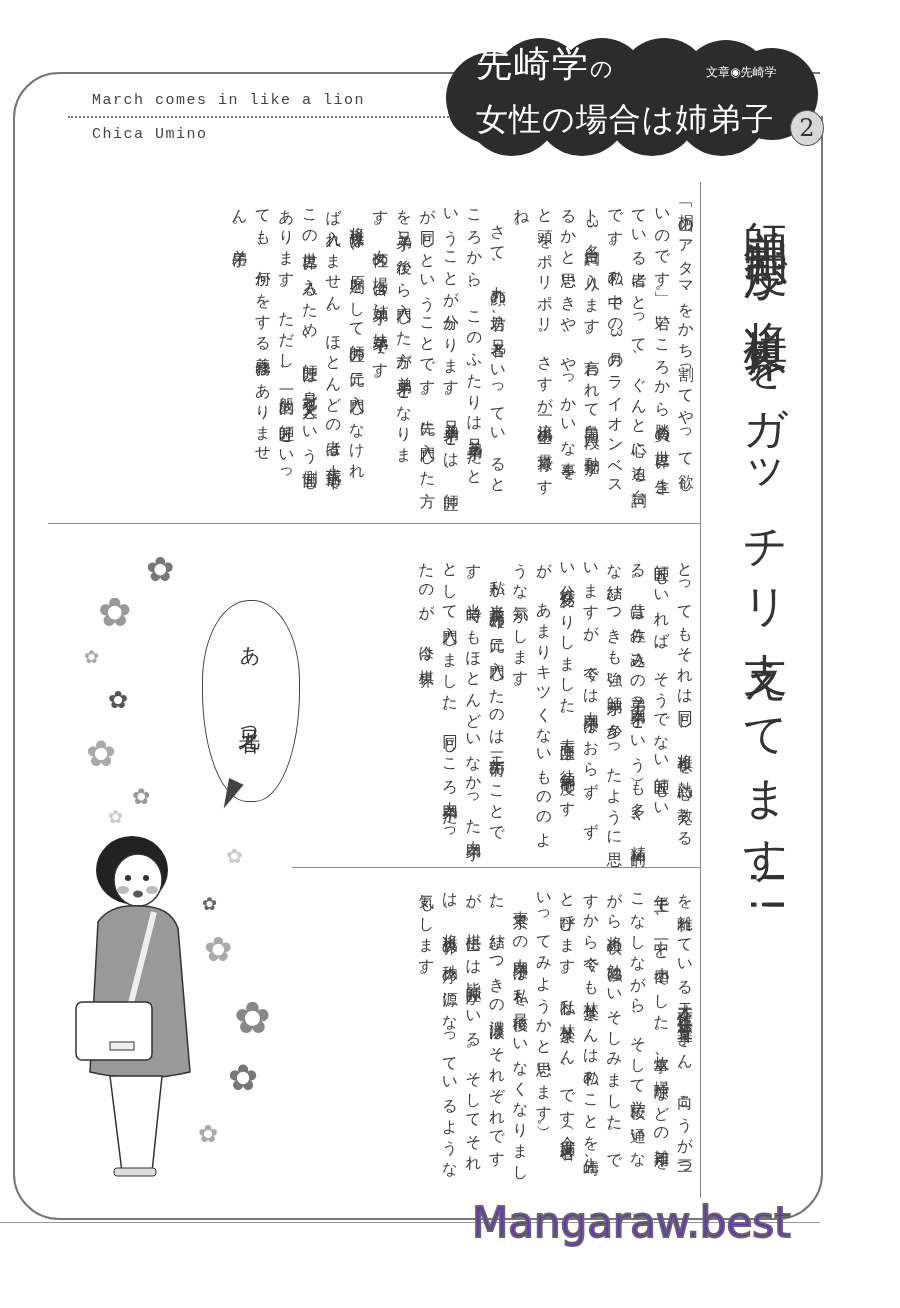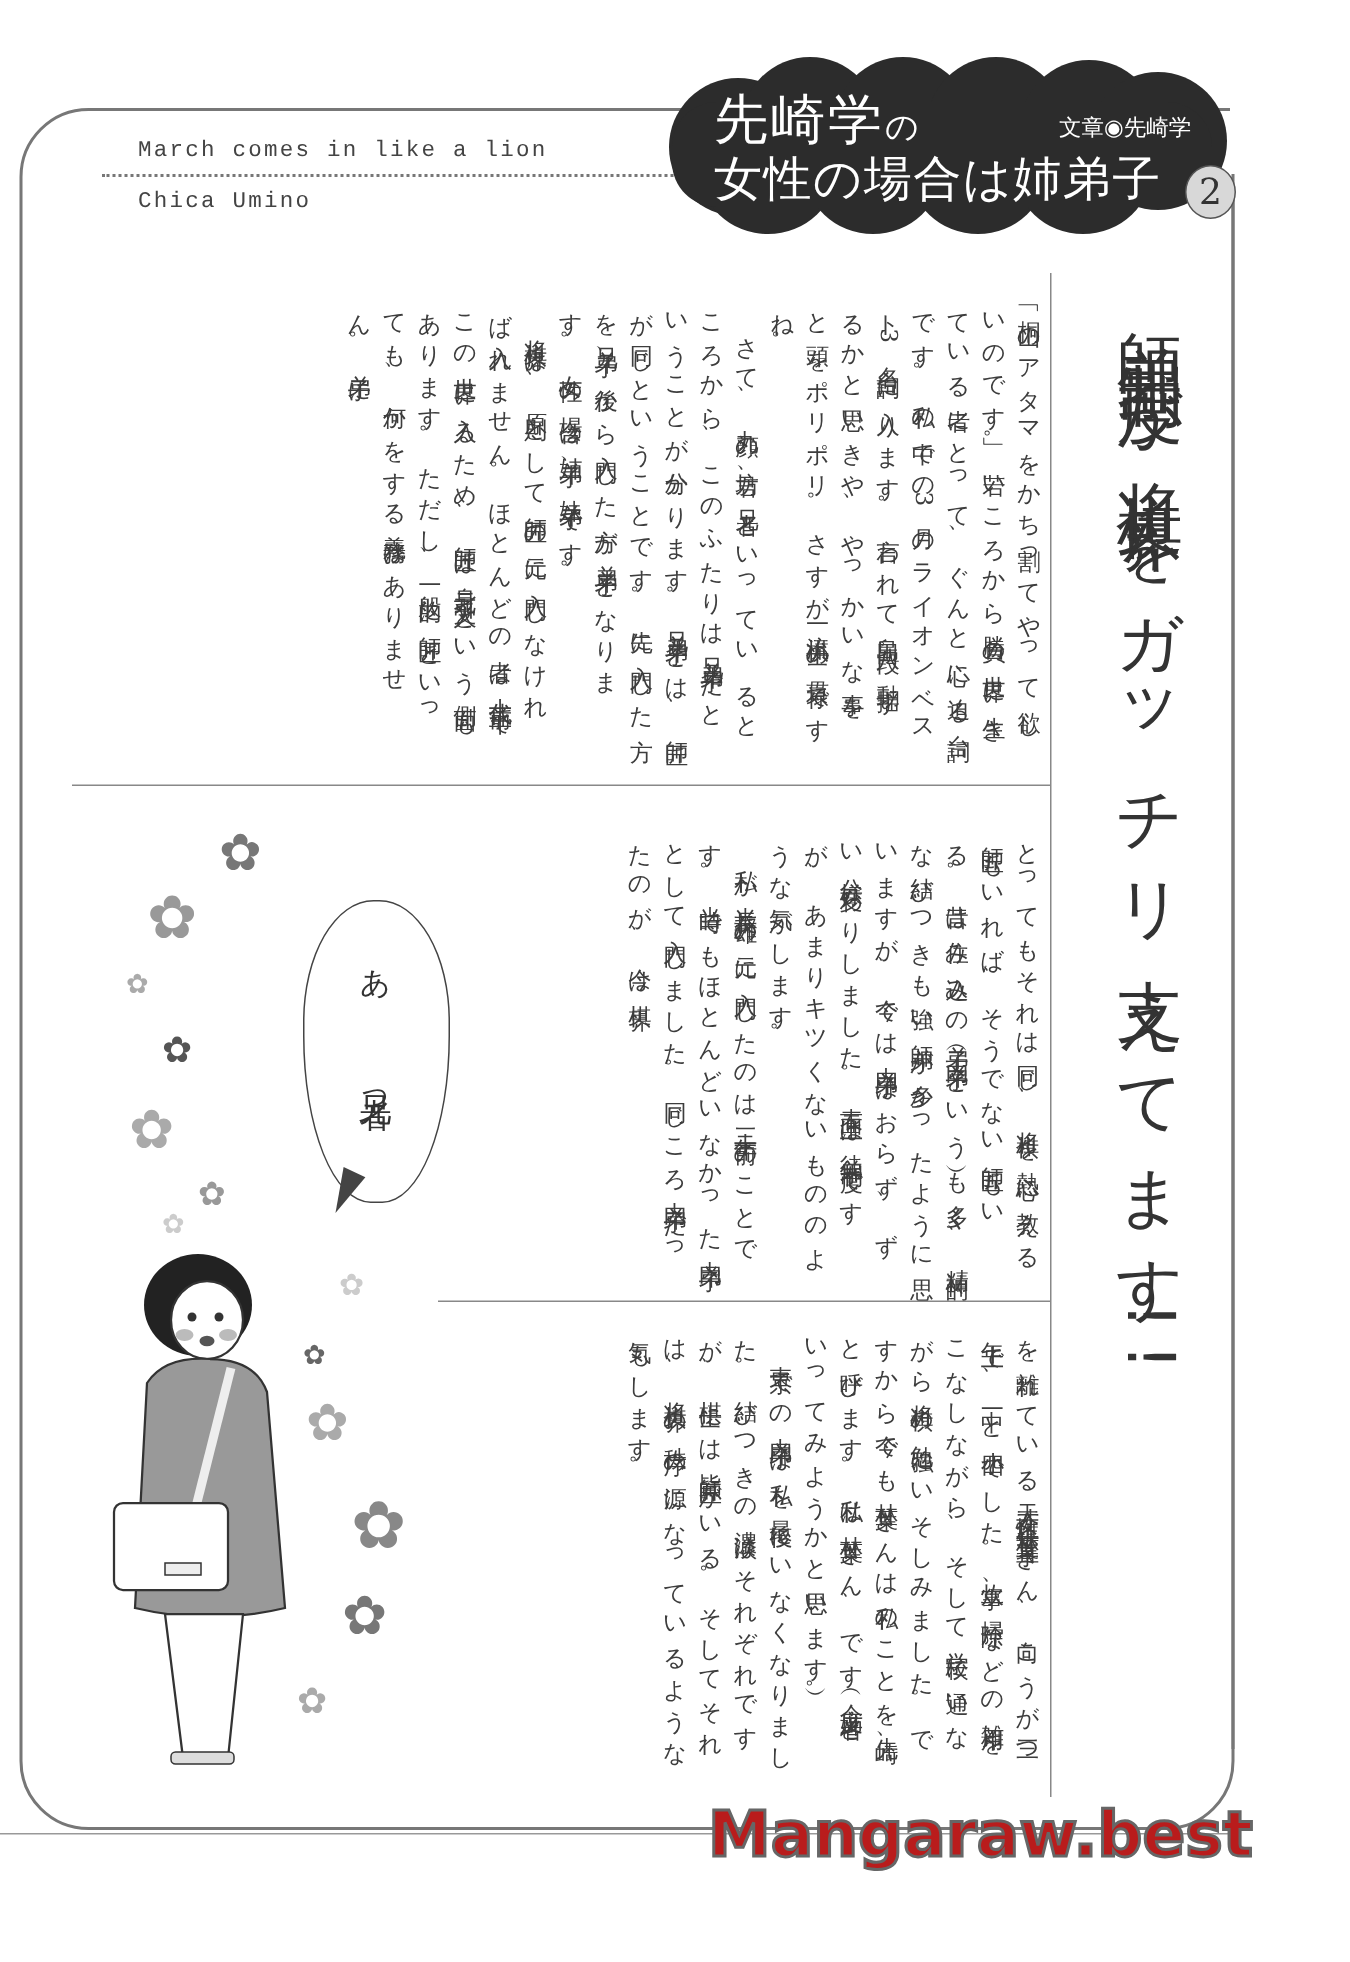--- a/index.html
+++ b/index.html
@@ -14,24 +14,24 @@
   }
   .frame-tr-mask { position:absolute; left:820px; top:66px; width:40px; height:60px; background:#fff; }
   .right-border { position:absolute; left:821px; top:116px; width:2px; height:1050px; background:#777; }
   .eng { position:absolute; left:92px; font-family:Liberation Mono, monospace; font-size:15px; letter-spacing:1.5px; color:#444; }
   .eng.t1 { top:92px; }
   .eng.t2 { top:126px; }
   .dotline { position:absolute; left:68px; top:116px; width:400px; border-top:2px dotted #777; }
 
   .cloud { position:absolute; left:446px; top:38px; width:378px; height:116px; }
   .cloud .blob { position:absolute; background:#2c2c2c; border-radius:50%; }
-  .cloud-title1 { position:absolute; left:476px; top:56px; color:#fff; font-family:"DejaVu Sans", sans-serif; font-size:36px; letter-spacing:2px; }
+  .cloud-title1 { position:absolute; left:476px; top:40px; color:#fff; font-family:"DejaVu Sans", sans-serif; font-size:36px; letter-spacing:2px; }
   .cloud-title1 small { font-size:22px; }
   .cloud-title2 { position:absolute; left:476px; top:98px; color:#fff; font-family:"DejaVu Sans", sans-serif; font-size:32px; letter-spacing:1px; }
-  .cloud-credit { position:absolute; left:706px; top:76px; color:#fff; font-size:15px; }
+  .cloud-credit { position:absolute; left:706px; top:64px; color:#fff; font-size:12px; }
   .badge { position:absolute; left:790px; top:110px; width:32px; height:34px; border-radius:50%; background:#d8d8d8; color:#333; font-size:24px; text-align:center; line-height:34px; font-family:"DejaVu Serif", serif; border:1px solid #555; }
 
   .headline {
     position:absolute; left:726px; top:186px; width:80px; height:1010px;
     writing-mode:vertical-rl; font-family:"DejaVu Sans", sans-serif; font-size:44px; line-height:80px;
     letter-spacing:10px; color:#333; text-align:start;
   }
   .vline-headline { position:absolute; left:700px; top:182px; width:1px; height:1016px; background:#888; }
 
   .col {
@@ -54,22 +54,22 @@
   }
   .bubble-tail { position:absolute; left:222px; top:780px; width:0; height:0;
     border-left:8px solid transparent; border-right:8px solid transparent; border-top:30px solid #444; transform:rotate(25deg); }
   .bubble-text1 { position:absolute; left:240px; top:642px; font-size:20px; color:#333; }
   .bubble-text2 { position:absolute; left:234px; top:712px; font-size:22px; writing-mode:vertical-rl; color:#333; letter-spacing:2px; }
 
   .flower { position:absolute; color:#8a8a8a; line-height:1; }
   .girl { position:absolute; left:70px; top:832px; width:140px; height:360px; }
 
   .watermark {
-    position:absolute; left:472px; top:1198px; font-family:"DejaVu Sans", sans-serif; font-weight:bold;
-    font-size:42px; color:#b91c1c; -webkit-text-stroke:2px #666; letter-spacing:0px;
+    position:absolute; left:472px; top:1198px; font-family:"DejaVu Sans", sans-serif; font-weight:normal;
+    font-size:42px; color:#6d28d9; -webkit-text-stroke:2px #666; letter-spacing:0px;
   }
 </style>
 </head>
 <body>
 
 <div class="frame"></div>
 <div class="frame-tr-mask"></div>
 <div class="right-border"></div>
 
 <div class="eng t1">March comes in like a lion</div>

